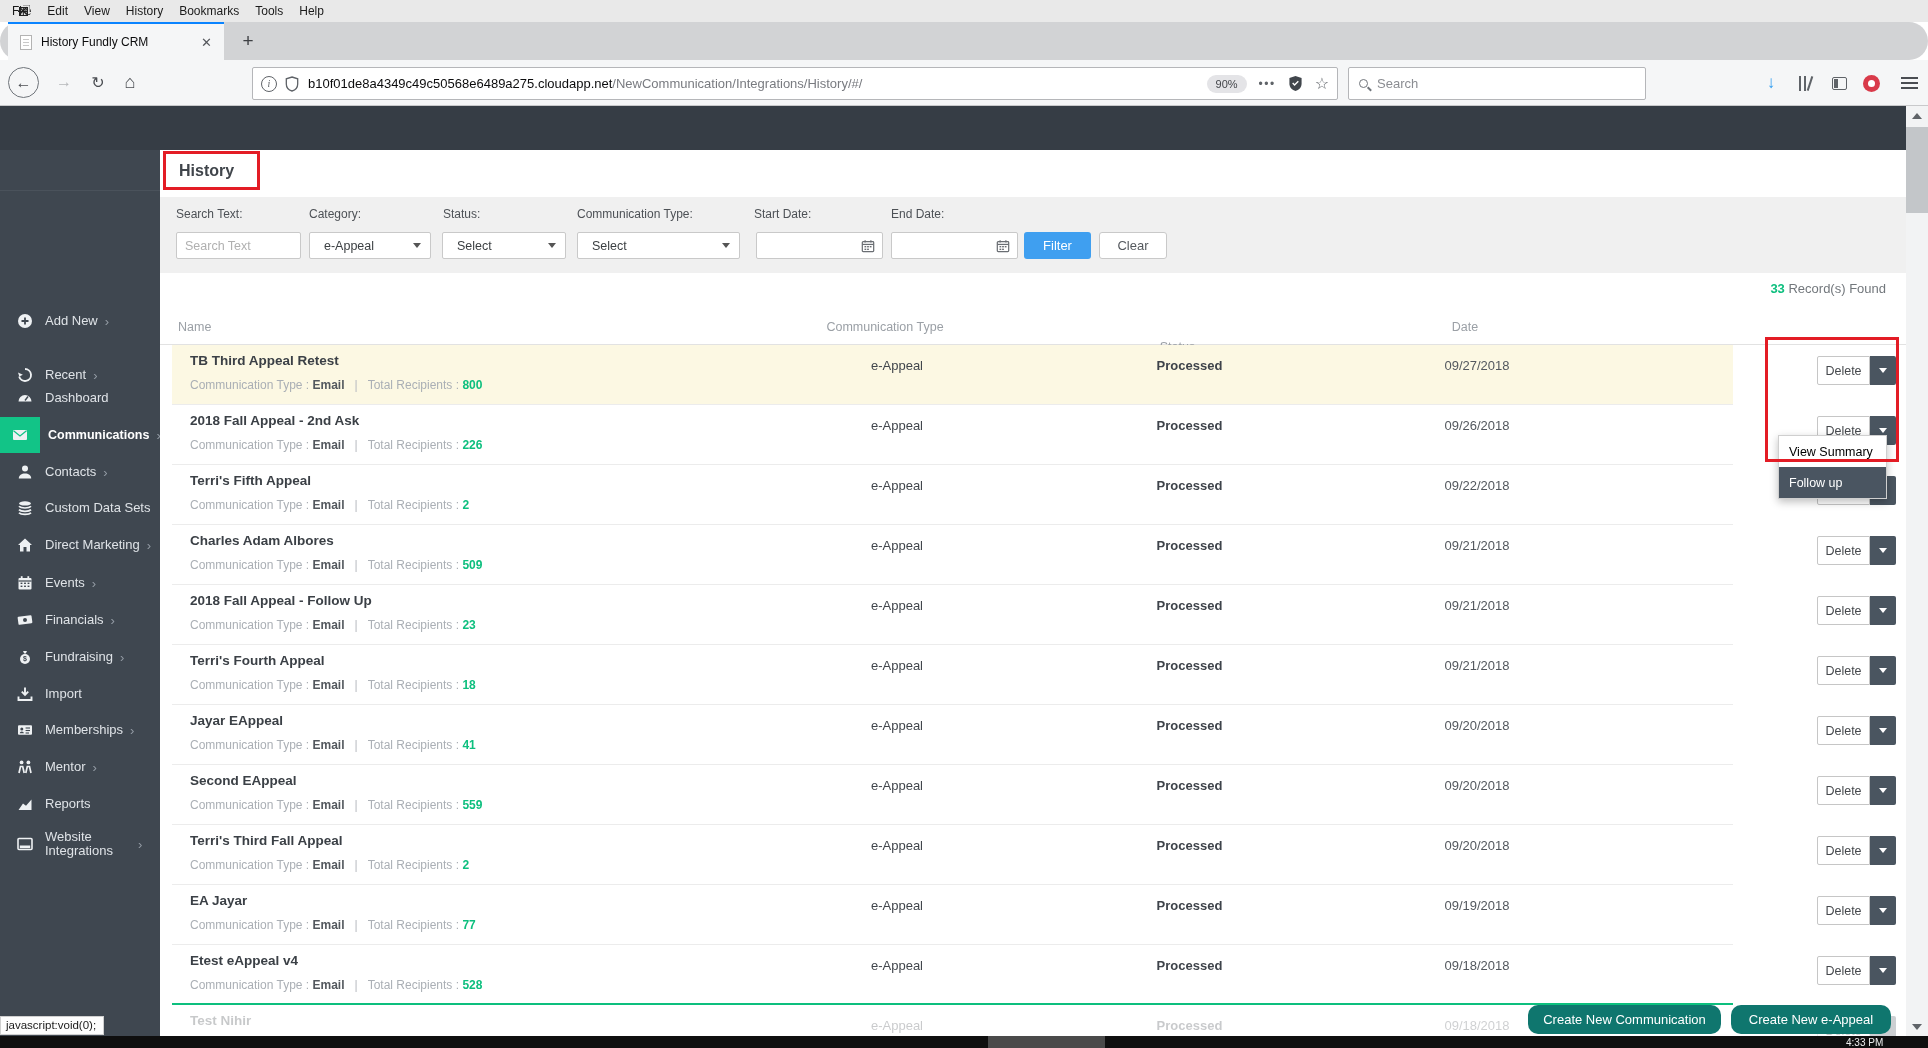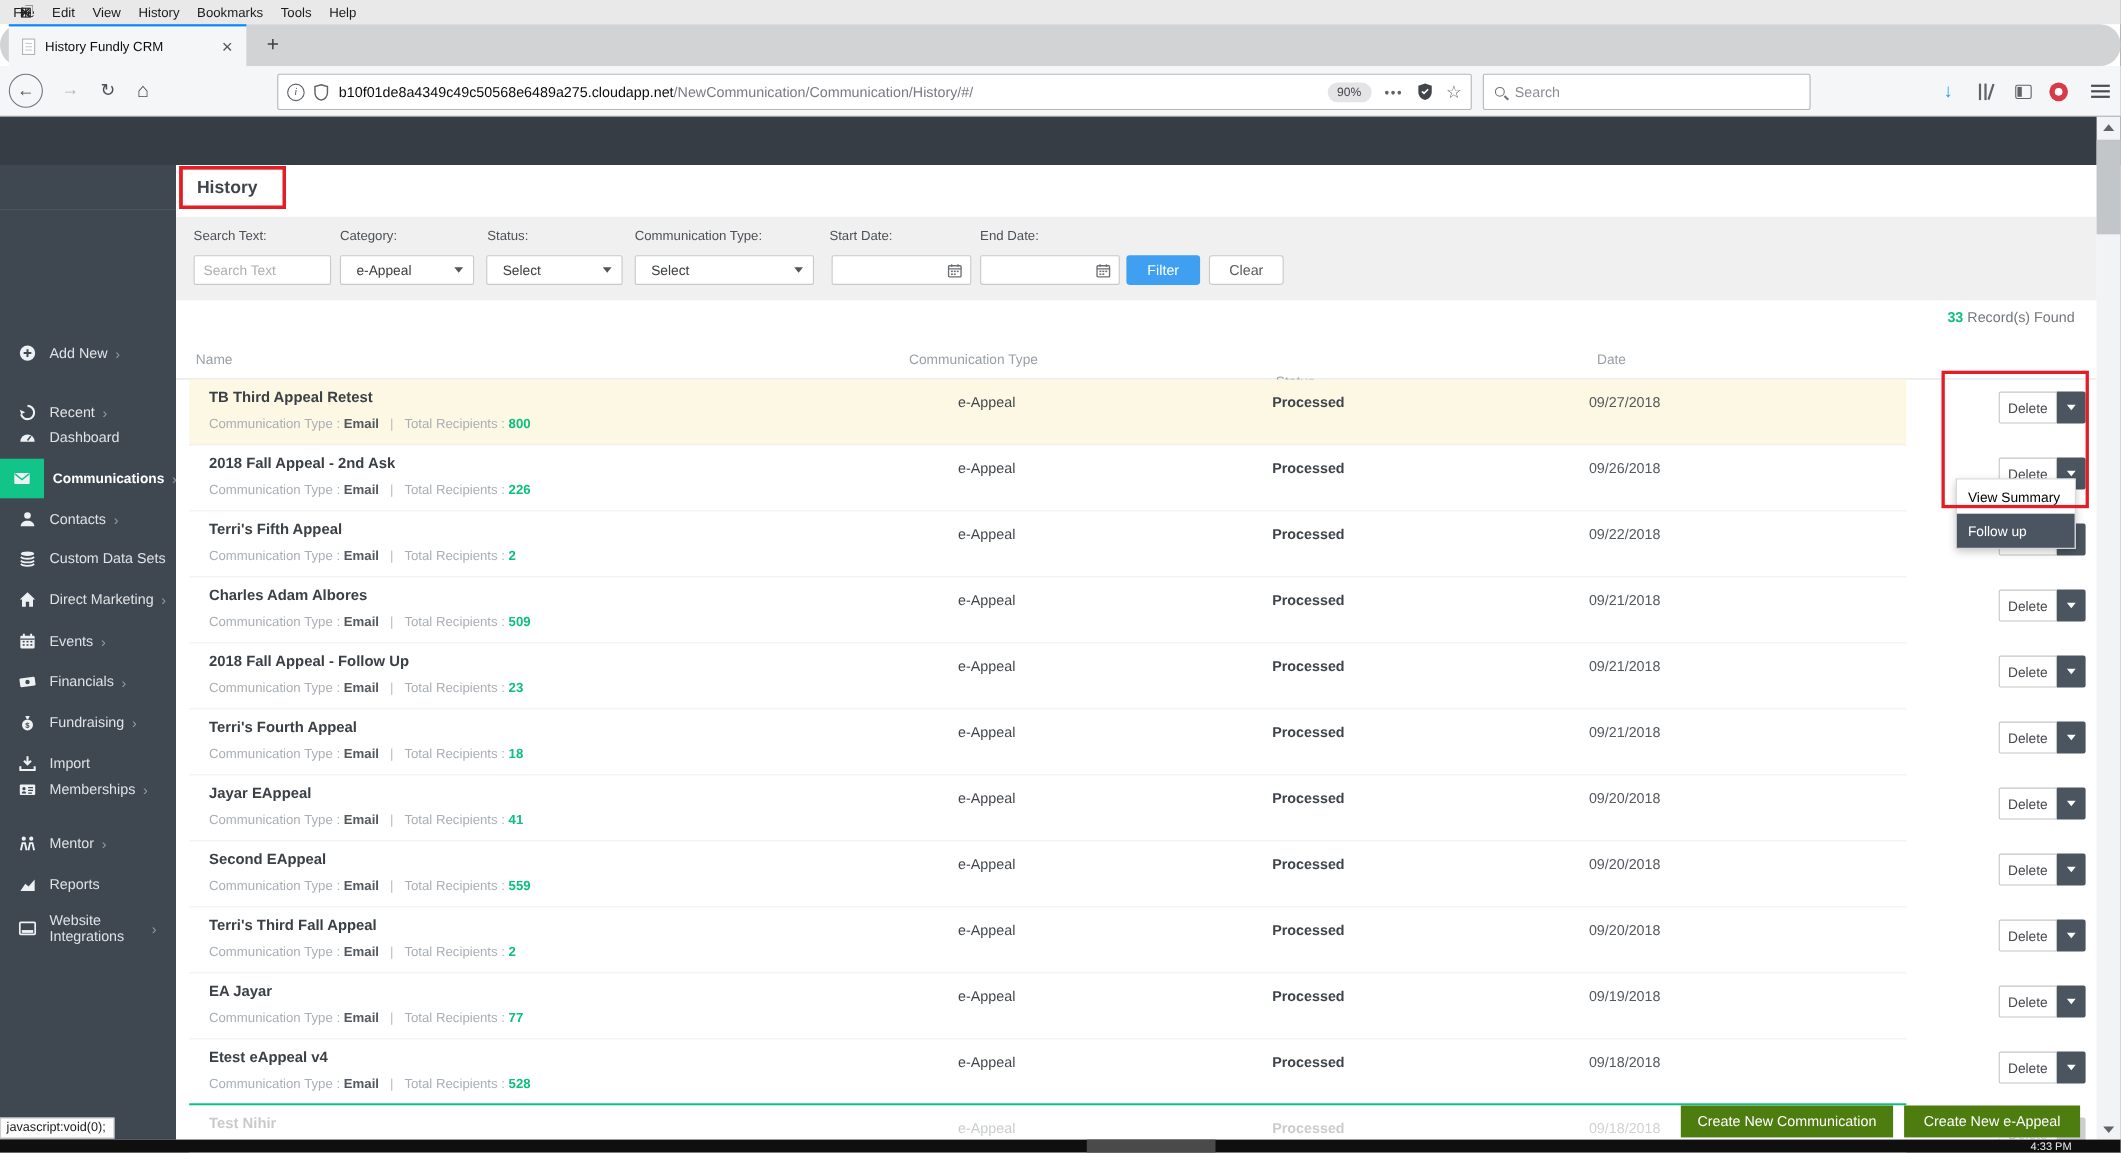--- a/index.html
+++ b/index.html
@@ -135,21 +135,21 @@
   .del-tgl { position:absolute; left:1698px; top:11px; width:26px; height:29px; background:#4a5560; border-radius:0 2px 2px 0; display:flex; align-items:center; justify-content:center; }
   .del-tgl i { width:0; height:0; border-left:4.5px solid transparent; border-right:4.5px solid transparent; border-top:5px solid #fff; }
 
   .anno { position:absolute; border:3px solid #e31c25; z-index:20; pointer-events:none; }
   .anno-history { left:163px; top:151px; width:97px; height:39px; }
   .anno-dropdown { left:1765px; top:337px; width:134px; height:125px; }
   .ddmenu { position:absolute; left:1778px; top:391px; width:109px; background:#fff; border:1px solid #cfcfcf; box-shadow:0 3px 8px rgba(0,0,0,.25); z-index:15; }
   .dditem { height:31px; display:flex; align-items:center; padding-left:10px; font-size:12.5px; color:#000000; background:#fff; }
   .dditem.sel { background:#4a5561; color:#fff; }
 
-  .foot-btn { position:absolute; top:1005px; height:29px; background:#4d7c0f; color:#fff; font-size:13px; border-radius:0; display:flex; align-items:center; justify-content:center; z-index:30; }
+  .foot-btn { position:absolute; top:1005px; height:29px; background:#0f766e; color:#fff; font-size:13px; border-radius:10px; display:flex; align-items:center; justify-content:center; z-index:30; }
   .fb1 { left:1528px; width:193px; }
   .fb2 { left:1731px; width:160px; }
 
   
   .vscroll { position:absolute; left:1906px; top:106px; width:22px; height:930px; background:#f2f3f4; }
   .vs-arrow { position:absolute; left:0; width:22px; height:19px; display:flex; align-items:center; justify-content:center; }
   .vs-up { top:0; } .vs-dn { bottom:0; }
   .vs-up i { width:0;height:0;border-left:5px solid transparent;border-right:5px solid transparent;border-bottom:6px solid #5f6368; }
   .vs-dn i { width:0;height:0;border-left:5px solid transparent;border-right:5px solid transparent;border-top:6px solid #5f6368; }
   .vs-thumb { position:absolute; left:0; top:21px; width:22px; height:86px; background:#c3c6c9; }
@@ -204,21 +204,21 @@
     </div>
   <div class="navbtn homebtn">
       <span>⌂</span>
     </div>
 
   <div class="urlbar">
     <span class="ident-i">i</span>
     <svg class="shield" viewBox="0 0 16 18">
         <path d="M8 1l6.5 2v6c0 4.5-3 7-6.5 8-3.5-1-6.5-3.5-6.5-8V3z" fill="none" stroke="#5f6368" stroke-width="1.5"></path>
       </svg>
-    <span class="urltext"><span class="urlhost">b10f01de8a4349c49c50568e6489a275.cloudapp.net</span><span class="urlpath">/NewCommunication/Communication/History/#/</span></span>
+    <span class="urltext"><span class="urlhost">b10f01de8a4349c49c50568e6489a275.cloudapp.net</span><span class="urlpath">/NewCommunication/Integrations/History/#/</span></span>
     <span class="zoompill">90%</span>
     <span class="pagedots">•••</span>
     <svg class="shield2" viewBox="0 0 16 18">
         <path d="M8 1l6.5 2v6c0 4.5-3 7-6.5 8-3.5-1-6.5-3.5-6.5-8V3z" fill="#41464c"></path>
         <path d="M5 8.5l2 2 4-4" fill="none" stroke="#fff" stroke-width="1.5"></path>
       </svg>
     <span class="starico">☆</span>
   </div>
 
   <div class="searchbar">
@@ -390,21 +390,21 @@
   </div>
         <div class="side-item" style="top: 526px;">
     <span class="ibox">
             <svg width="16" height="16" viewBox="0 0 16 16">
               <path d="M8 1.5v7M4.8 5.6L8 8.8l3.2-3.2" fill="none" stroke="currentColor" stroke-width="1.9"></path>
               <path d="M1.5 10.5v3.5h13v-3.5" fill="none" stroke="currentColor" stroke-width="1.9"></path>
             </svg>
           </span>
     <span class="lbl">Import</span>
   </div>
-        <div class="side-item" style="top: 550px;">
+        <div class="side-item" style="top: 562px;">
     <span class="ibox">
             <svg width="16" height="16" viewBox="0 0 16 16">
               <rect x="1" y="3.2" width="14" height="9.6" rx="1" fill="currentColor"></rect>
               <circle cx="4.8" cy="7" r="1.5" fill="#3f4750"></circle>
               <path d="M2.8 11.3c0-1.2 1-1.9 2-1.9s2 .7 2 1.9z" fill="#3f4750"></path>
               <line x1="8.6" y1="6" x2="13" y2="6" stroke="#3f4750" stroke-width="1.1"></line>
               <line x1="8.6" y1="8.5" x2="13" y2="8.5" stroke="#3f4750" stroke-width="1.1"></line>
               <line x1="8.6" y1="11" x2="12" y2="11" stroke="#3f4750" stroke-width="1.1"></line>
             </svg>
           </span>

